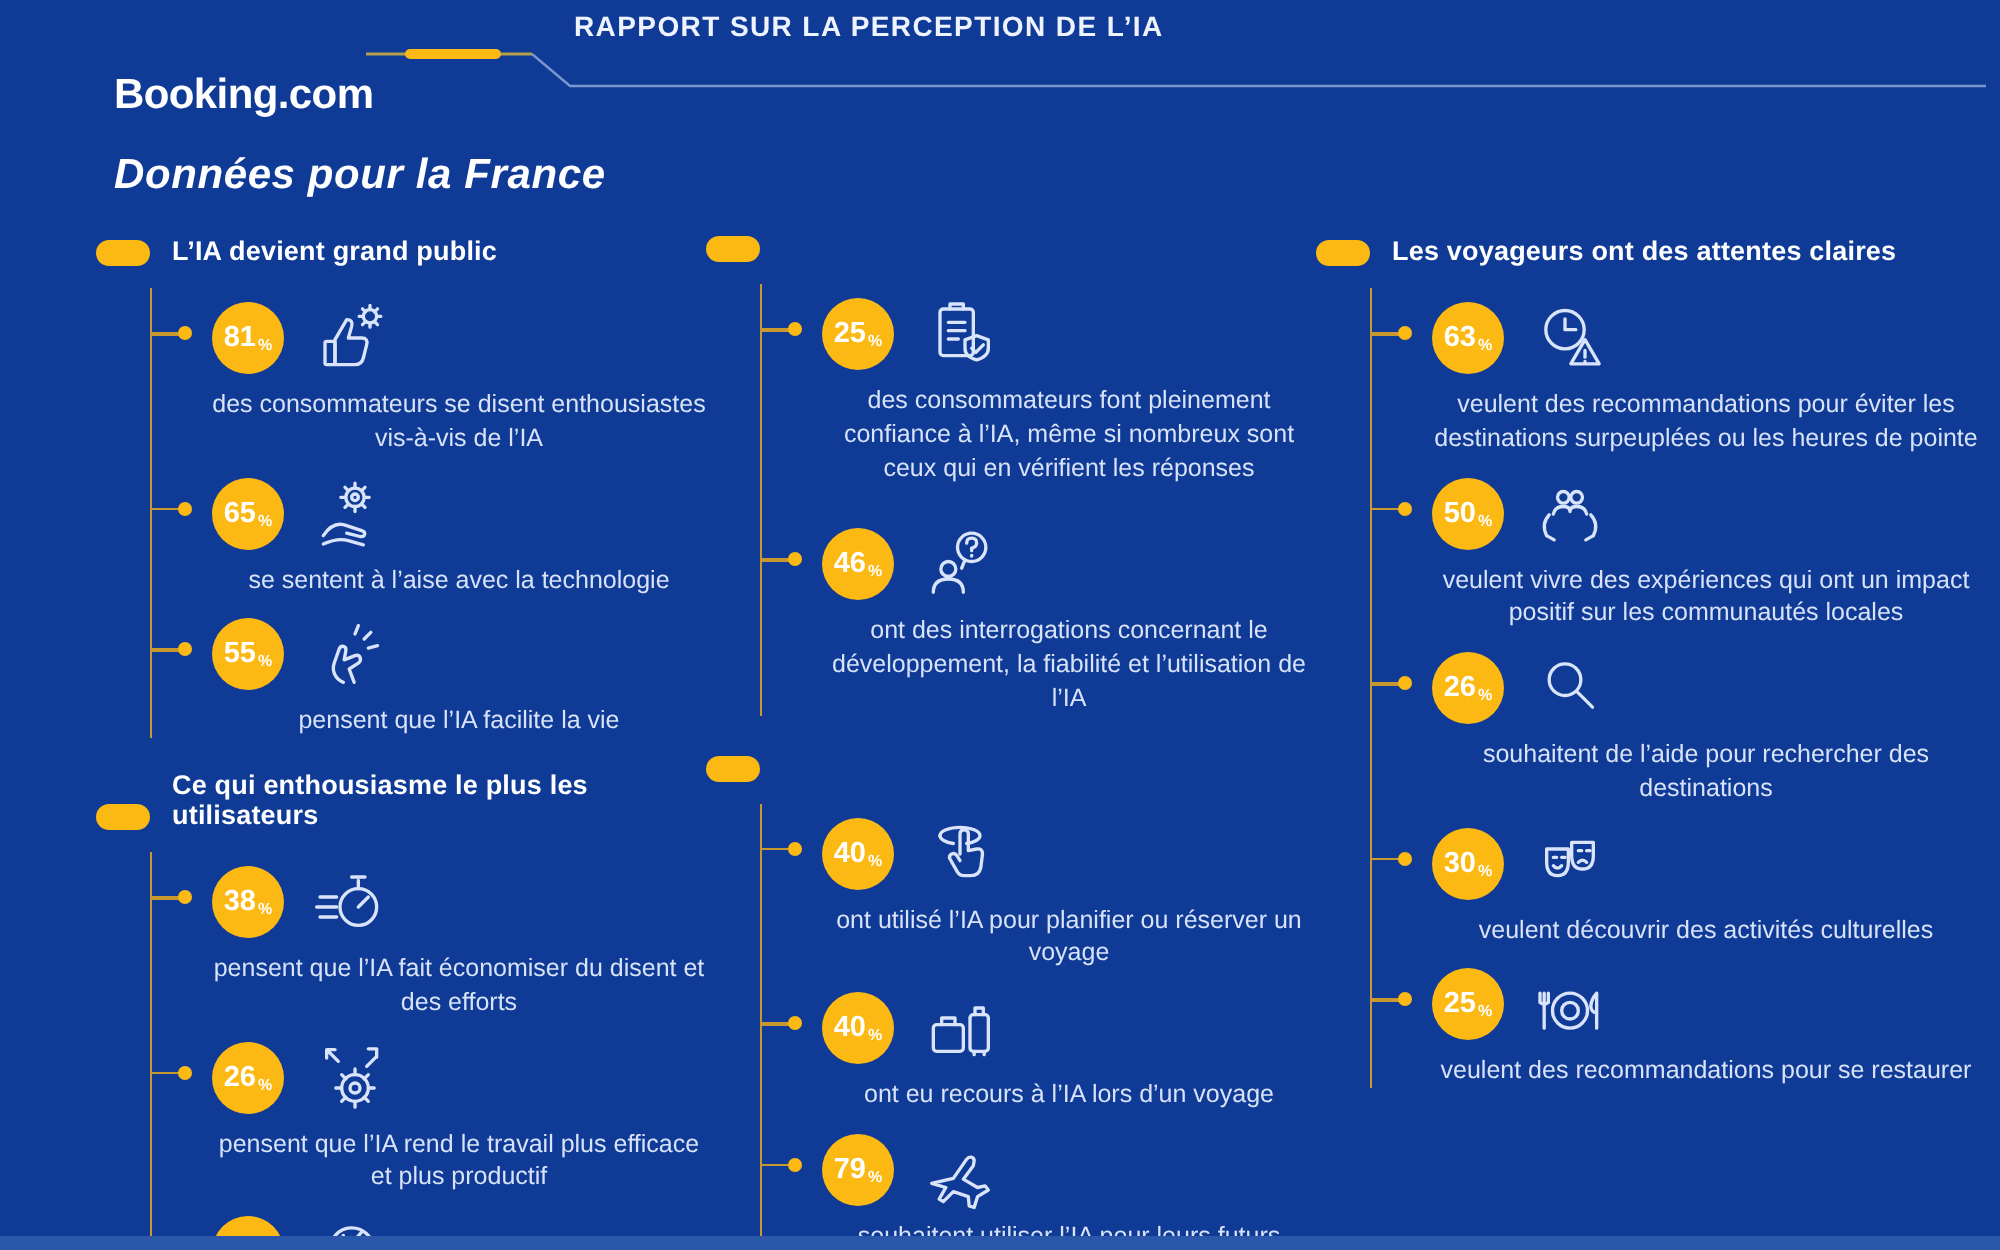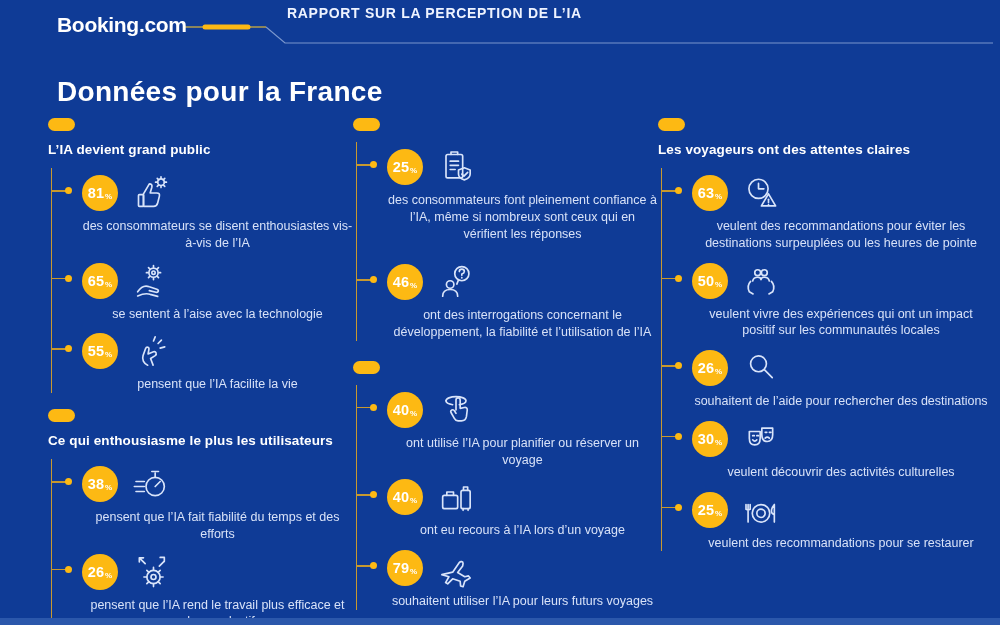--- a/index.html
+++ b/index.html
@@ -2,41 +2,41 @@
 <html><head>
 <meta charset="utf-8">
 <style>
   html,body{margin:0;padding:0;}
   body{
     width:1000px;height:625px;position:relative;overflow:hidden;
     background:#0f3b96;
     font-family:"Liberation Sans",sans-serif;color:#fff;
   }
   .logo{
-    position:absolute;left:57px;top:13px;
+    position:absolute;left:57px;top:36px;
     font-size:21px;font-weight:bold;letter-spacing:-0.3px;color:#fff;
   }
   .rule-svg{position:absolute;left:0;top:0;width:1000px;height:60px;pointer-events:none;}
   .report-label{
     position:absolute;left:287px;top:5px;
     font-size:14px;letter-spacing:0.7px;color:#eef3ff;font-weight:bold;
   }
   .page-title{
     position:absolute;left:57px;top:76px;margin:0;
-    font-size:28px;font-weight:bold;letter-spacing:0.3px;color:#fff;
+    font-size:21px;font-weight:bold;letter-spacing:0.3px;color:#fff;font-style:italic;
   }
   .grid{
     position:absolute;left:48px;top:118px;width:942px;
     display:grid;grid-template-columns:305px 305px 332px;
   }
   .section{margin-bottom:16px;}
-  .sec-head{display:flex;align-items:flex-start;gap:11px;margin-bottom:11px;flex-direction:column;}
+  .sec-head{display:flex;align-items:flex-end;gap:11px;margin-bottom:11px;}
   .pill{width:27px;height:13px;border-radius:7px;background:#fdb913;flex:0 0 auto;}
   .sec-title{font-size:13.5px;font-weight:bold;color:#fff;letter-spacing:0.1px;}
-  .rail{margin-left:3px;border-left:1.5px solid #c7992f;padding-top:5px;}
+  .rail{margin-left:27px;border-left:1.5px solid #c7992f;padding-top:5px;}
   .stat{position:relative;padding-left:30px;margin-bottom:9px;}
   .stat.mb-lg{margin-bottom:20px;}
   .stat::before{
     content:"";position:absolute;left:0;top:17px;width:16px;height:1.5px;background:#c7992f;
   }
   .stat::after{
     content:"";position:absolute;left:13px;top:14px;width:7px;height:7px;border-radius:50%;background:#fdb913;
   }
   .srow{display:flex;align-items:center;gap:13px;}
   .badge{
@@ -143,21 +143,21 @@
             <div class="badge">
               <span>38</span>
                 <span class="pc">%</span>
             </div>
             <svg class="ic" viewBox="0 0 48 48">
               <circle cx="29" cy="27" r="11"></circle>
               <path d="M29 16 v-5 M25 9 h8 M29 27 l6-6"></path>
               <path d="M6 21 h10 M4 27 h12 M6 33 h10"></path>
             </svg>
           </div>
-          <p class="stxt">pensent que l’IA fait fiabilité du temps et des efforts</p>
+          <p class="stxt">pensent que l’IA fait économiser du disent et des efforts</p>
         </div>
 
         <div class="stat">
           <div class="srow">
             <div class="badge">
               <span>26</span>
                 <span class="pc">%</span>
             </div>
             <svg class="ic" viewBox="0 0 48 48">
               <circle cx="27" cy="30" r="8"></circle>

